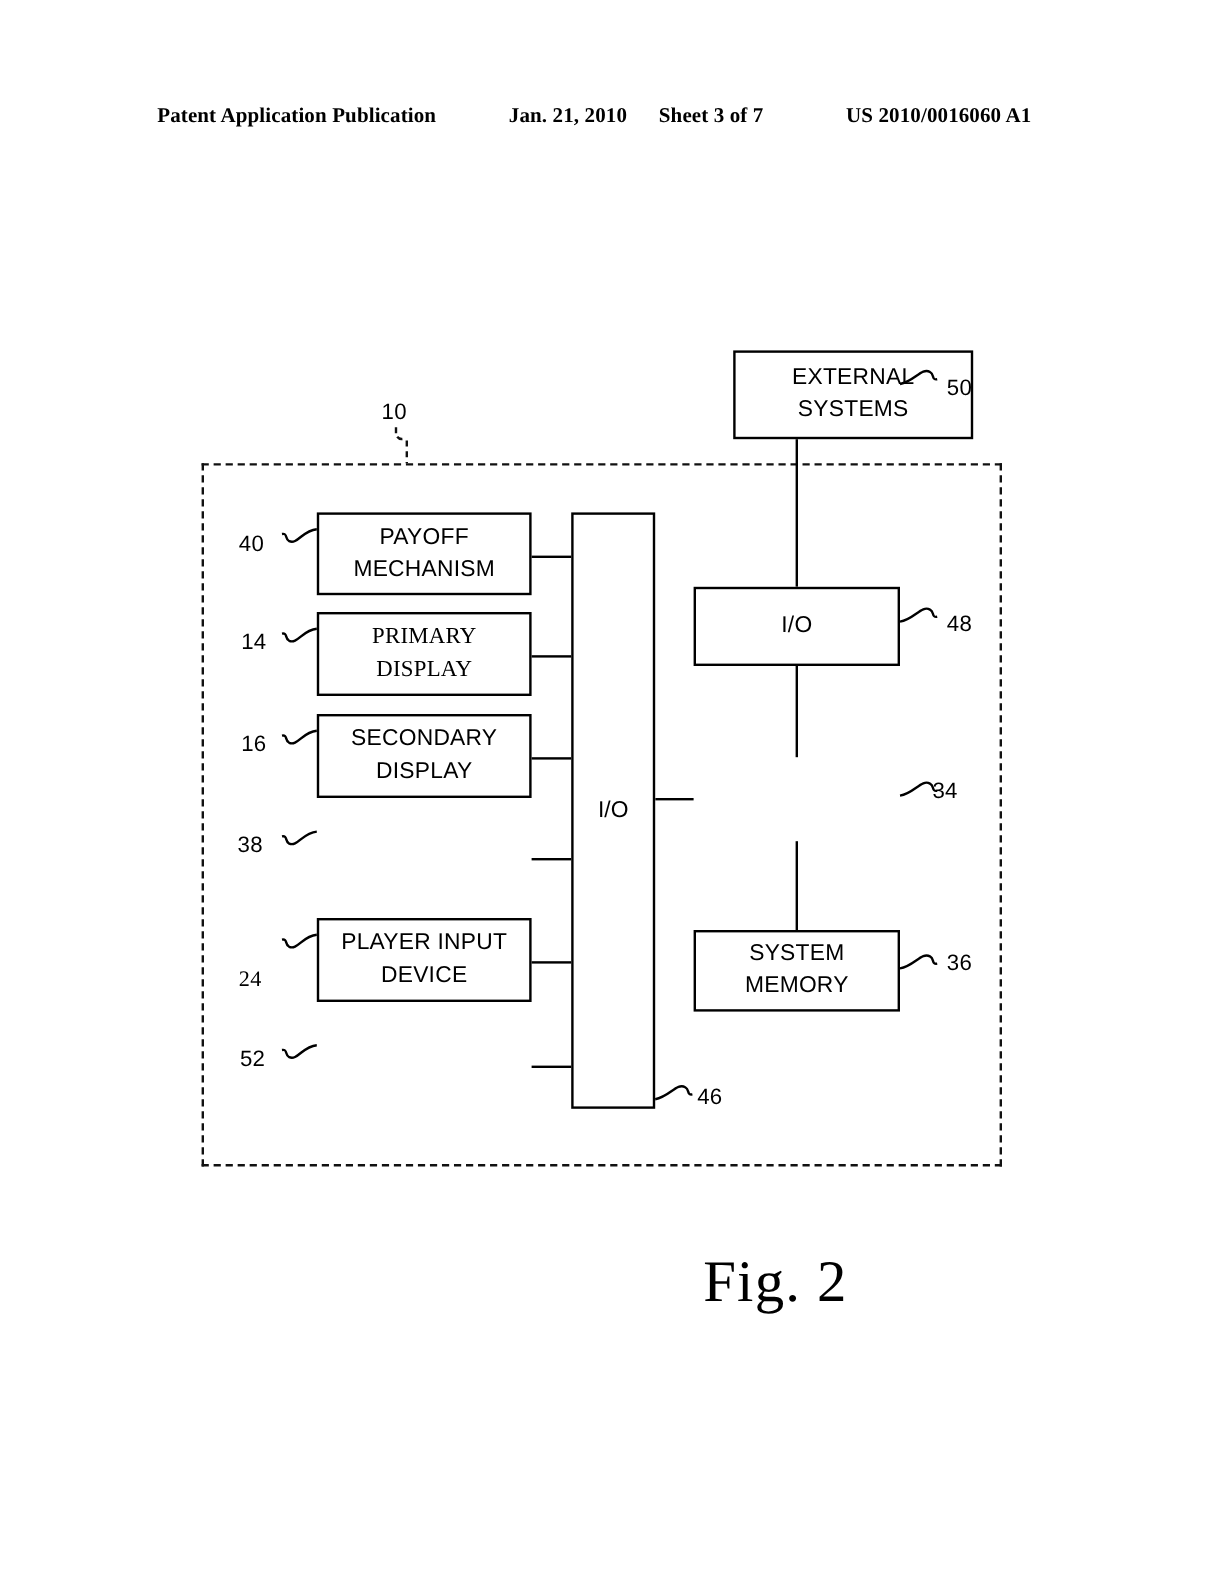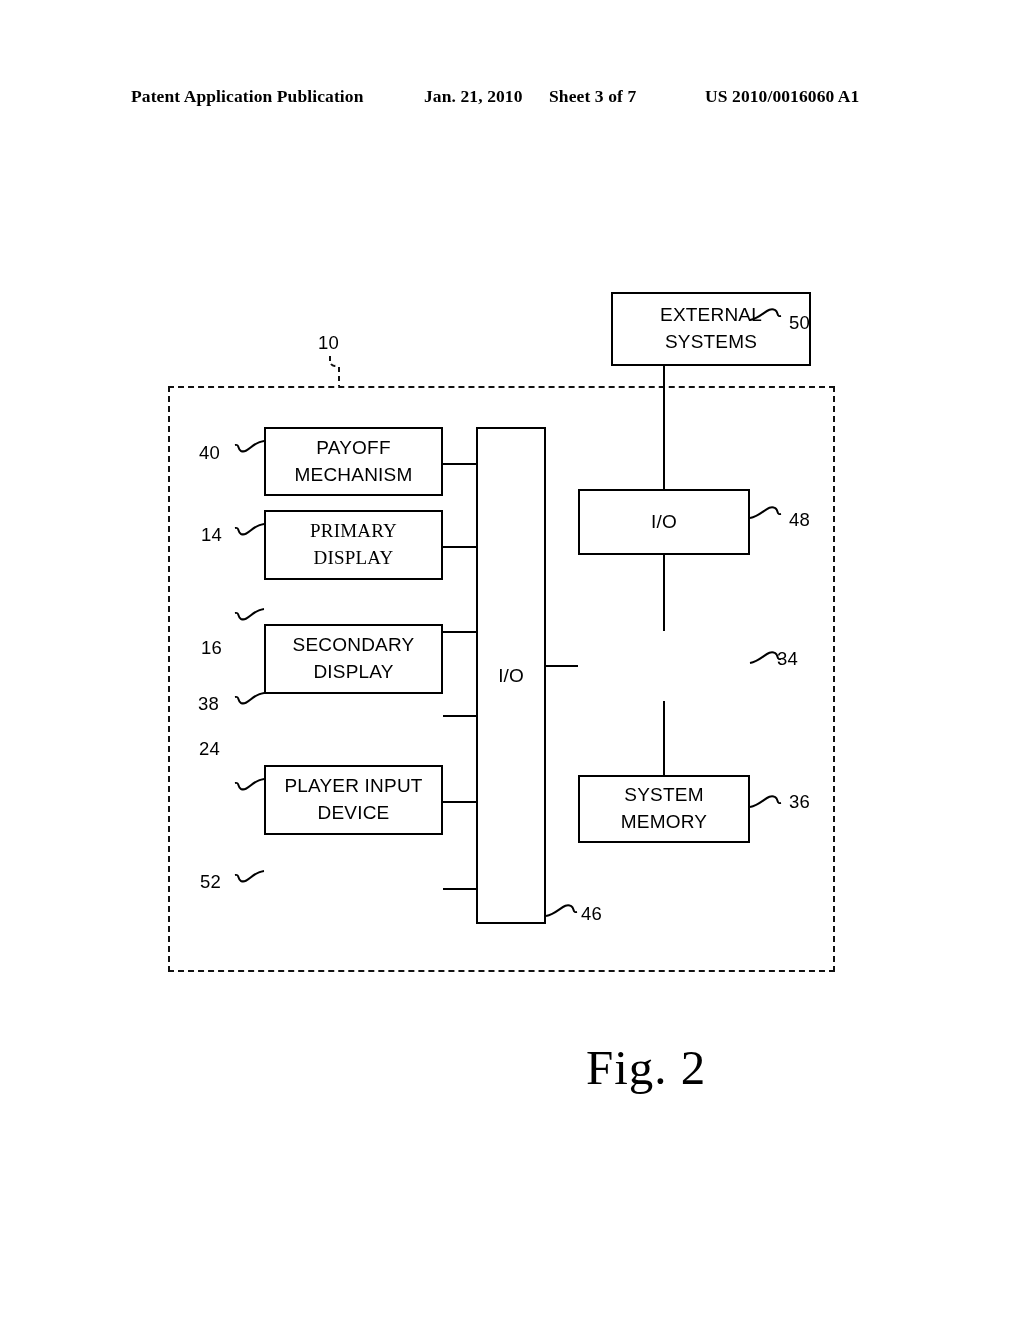--- a/index.html
+++ b/index.html
@@ -221,45 +221,45 @@
   <div class="block" style="left:264px; top:510px; width:179px; height:70px;font-family:Liberation Serif, serif;">
     <span class="ln">PRIMARY</span>
     <span class="ln">DISPLAY</span>
   </div>
   <div class="conn-h" style="left:443px; top:546px; width:33px;"></div>
   <svg class="lead" style="left:228px; top:515px;" width="46" height="36" viewBox="0 0 46 36">
     <path d="M 36 9 C 24 10, 20 22, 13 19 C 9 17, 12 12, 7 13" fill="none" stroke="#000000" stroke-width="2"></path>
   </svg>
   <div class="refnum" style="left:201px; top:524px;">14</div>
 
-  <div class="block" style="left:264px; top:595px; width:179px; height:70px;margin-top:29px;">
+  <div class="block" style="left:264px; top:595px; width:179px; height:70px;">
     <span class="ln">SECONDARY</span>
     <span class="ln">DISPLAY</span>
   </div>
   <div class="conn-h" style="left:443px; top:631px; width:33px;"></div>
   <svg class="lead" style="left:228px; top:600px;" width="46" height="36" viewBox="0 0 46 36">
     <path d="M 36 9 C 24 10, 20 22, 13 19 C 9 17, 12 12, 7 13" fill="none" stroke="#000000" stroke-width="2"></path>
   </svg>
-  <div class="refnum" style="left:201px; top:609px;margin-top:28px;">16</div>
+  <div class="refnum" style="left:201px; top:609px;">16</div>
 
   <div class="conn-h" style="left:443px; top:715px; width:33px;"></div>
   <svg class="lead" style="left:228px; top:684px;" width="46" height="36" viewBox="0 0 46 36">
     <path d="M 36 9 C 24 10, 20 22, 13 19 C 9 17, 12 12, 7 13" fill="none" stroke="#000000" stroke-width="2"></path>
   </svg>
   <div class="refnum" style="left:198px; top:693px;">38</div>
 
   <div class="block" style="left:264px; top:765px; width:179px; height:70px;">
     <span class="ln">PLAYER INPUT</span>
     <span class="ln">DEVICE</span>
   </div>
   <div class="conn-h" style="left:443px; top:801px; width:33px;"></div>
   <svg class="lead" style="left:228px; top:770px;" width="46" height="36" viewBox="0 0 46 36">
     <path d="M 36 9 C 24 10, 20 22, 13 19 C 9 17, 12 12, 7 13" fill="none" stroke="#000000" stroke-width="2"></path>
   </svg>
-  <div class="refnum" style="left:199px; top:738px;">24</div>
+  <div class="refnum" style="left:199px; top:807px;font-family:Liberation Serif, serif;">24</div>
 
   <div class="conn-h" style="left:443px; top:888px; width:33px;"></div>
   <svg class="lead" style="left:228px; top:862px;" width="46" height="36" viewBox="0 0 46 36">
     <path d="M 36 9 C 24 10, 20 22, 13 19 C 9 17, 12 12, 7 13" fill="none" stroke="#000000" stroke-width="2"></path>
   </svg>
   <div class="refnum" style="left:200px; top:871px;">52</div>
 
   <div class="fig-caption">Fig. 2</div>
 
 </div>

